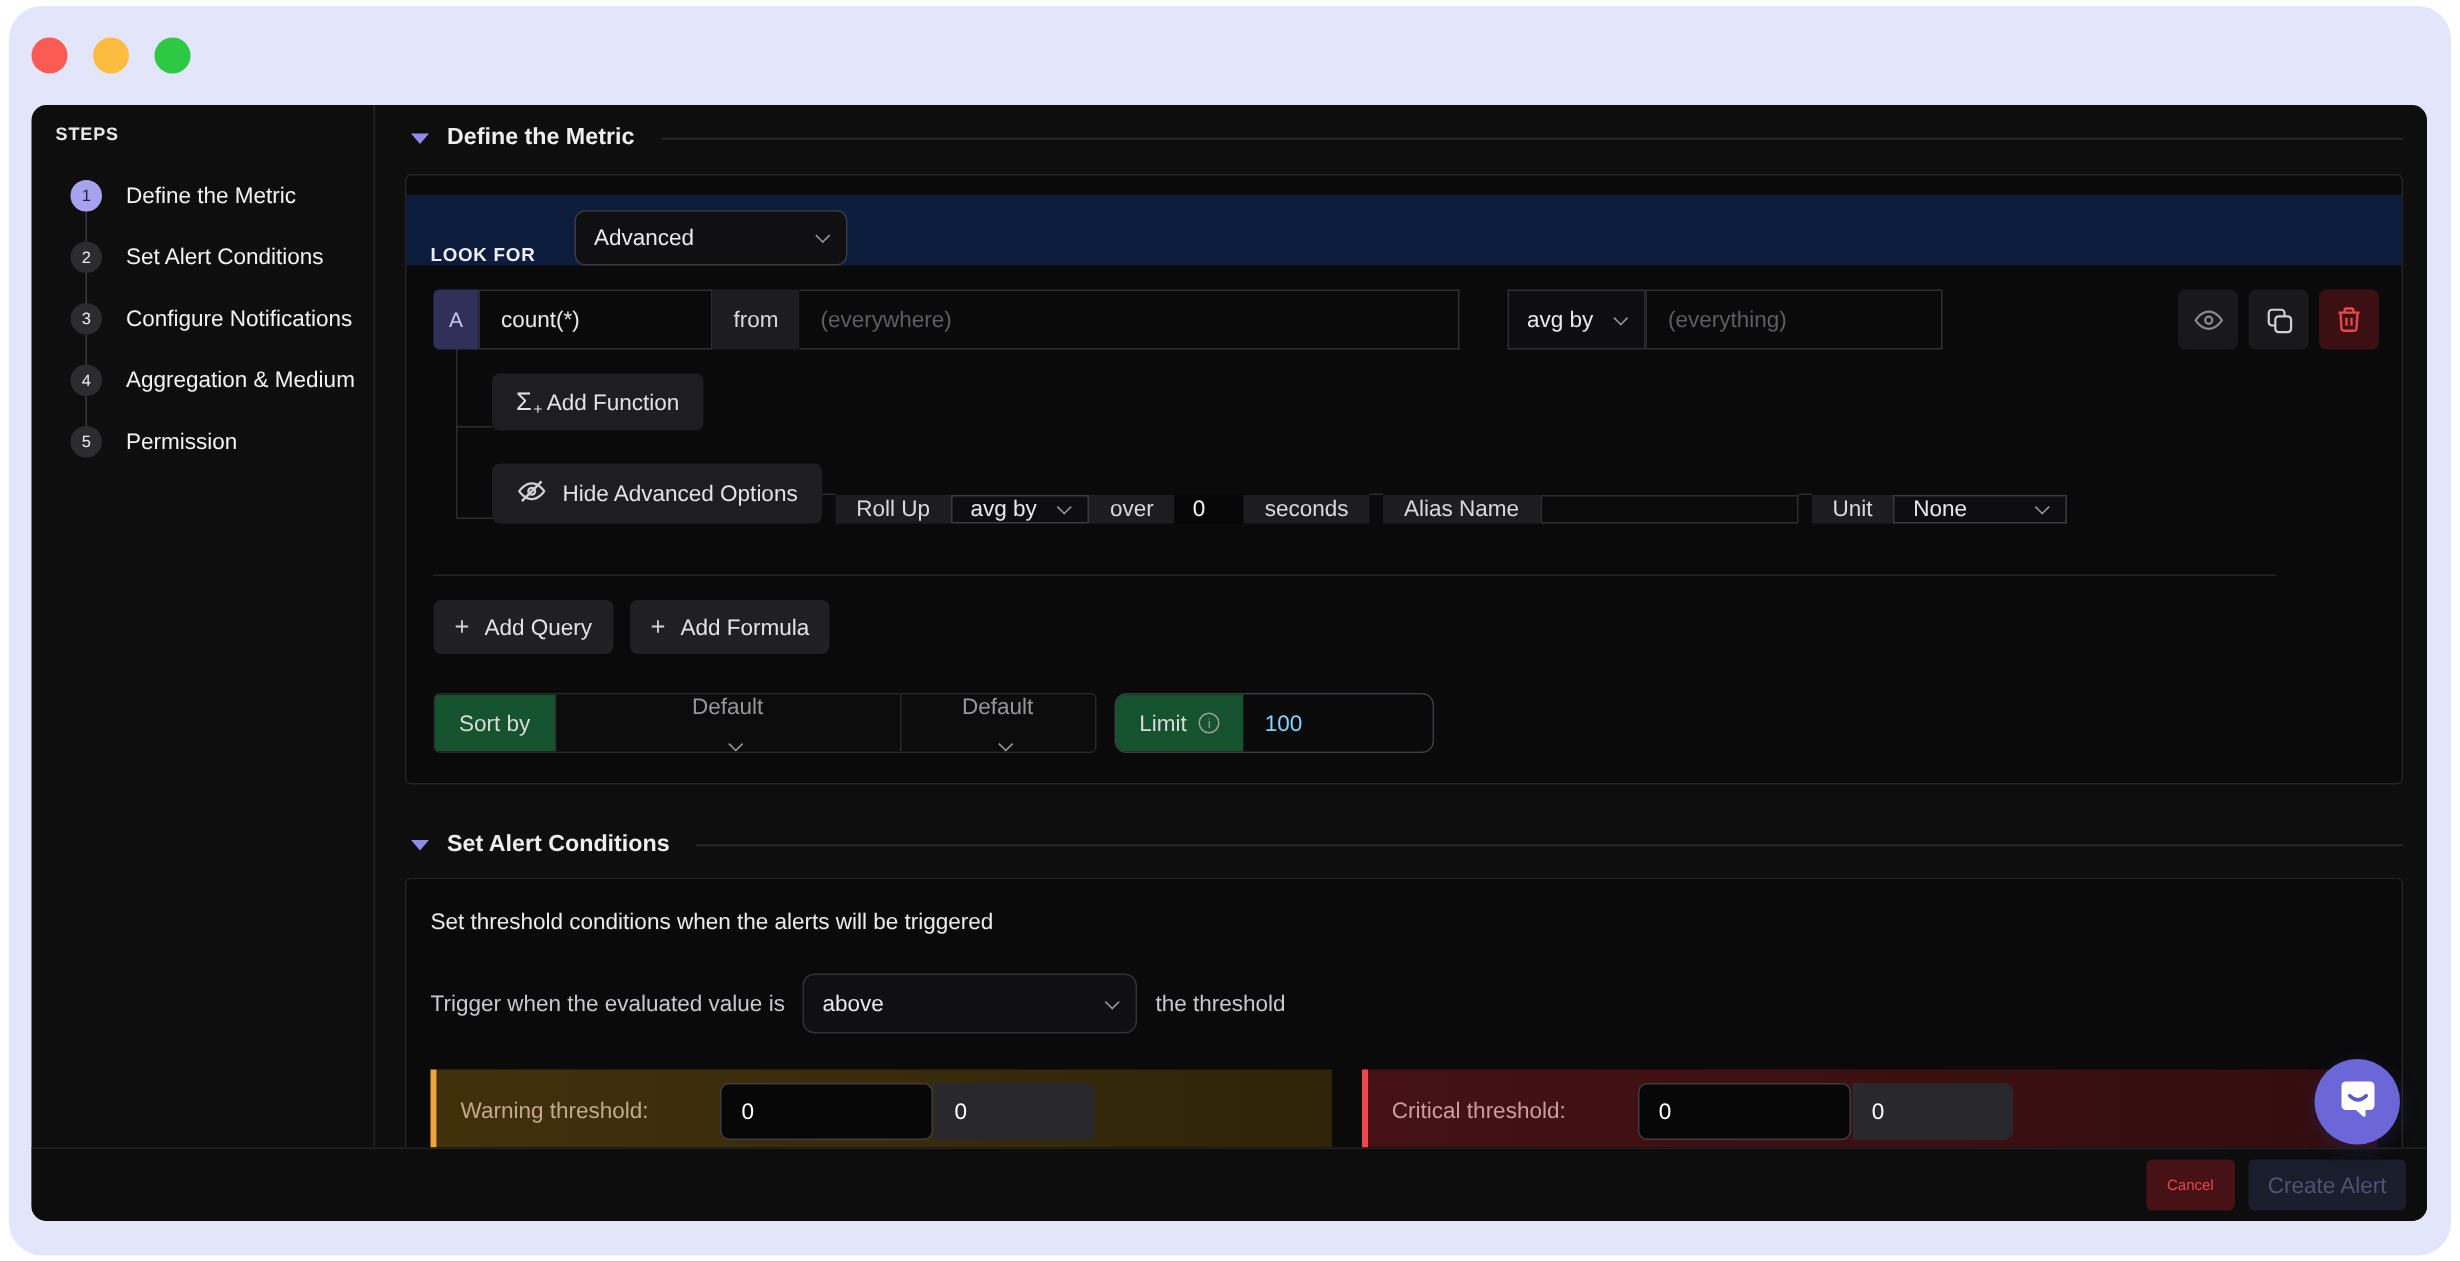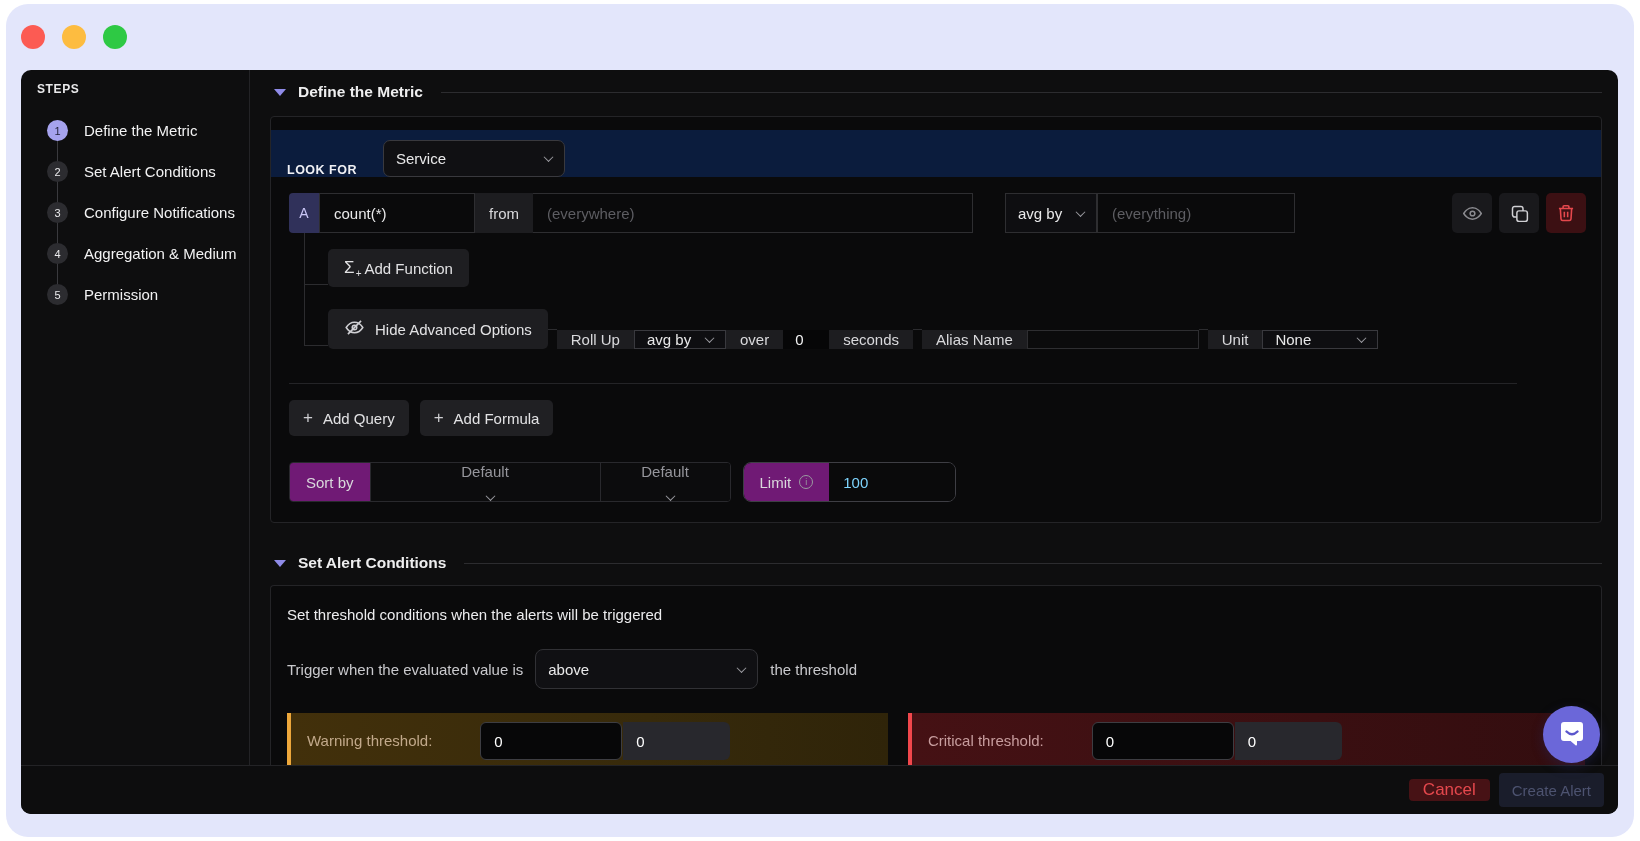--- a/index.html
+++ b/index.html
@@ -75,21 +75,21 @@
   .unit-sel { width:116px; border-radius:0; background:#0e0e11; height:auto; }
 
   .panel-divider { height:1px; background:#242427; margin:14px 84px 0 18px; }
 
   .addbtn-row { display:flex; gap:11px; margin:16px 0 0 18px; }
   .btn-add { background:#202023; border:none; border-radius:5px; color:#e2e2e4; font-size:15px; height:36px; display:flex; align-items:center; gap:10px; padding:0 14px; cursor:pointer; font-family:inherit; }
   .plus-glyph { font-size:17px; color:#cfcfd2; font-weight:300; }
 
   .sort-row { display:flex; margin:26px 0 20px 18px; height:40px; }
   .seg-group { display:flex; align-items:stretch; border:1px solid #29292d; border-radius:4px; overflow:hidden; }
-  .seg-label { background:#701a75; color:#d9d9dc; font-size:15px; display:flex; align-items:center; padding:0 16px; gap:8px; white-space:nowrap; }
+  .seg-label { background:#14532d; color:#d9d9dc; font-size:15px; display:flex; align-items:center; padding:0 16px; gap:8px; white-space:nowrap; }
   .seg-select { display:flex; align-items:center; justify-content:space-between; width:230px; background:#0c0c0d; border-left:1px solid #29292d; color:#96969c; font-size:15px; padding:0 14px; cursor:pointer;flex-direction:column; }
   .seg-select.small { width:130px; }
   .limit-group { margin-left:12px; border:1px solid #3e3e44; border-radius:8px; }
   .limit-input { width:126px; background:#0a0a0b; border:none; color:#7dd3fc; font-size:15px; padding:0 14px; outline:none; font-family:inherit; }
   .info-icon { width:14px; height:14px; border:1.2px solid #9a9aa0; border-radius:50%; color:#9a9aa0; font-size:9px; display:flex; align-items:center; justify-content:center; font-style:normal; }
 
   .section-header.conditions { margin-top:30px; }
   .panel.alerts { margin-top:12px; padding:20px 16px 0 16px; border-bottom:none; border-radius:4px 4px 0 0; height:260px; }
   .cond-desc { font-size:15px; color:#ececee; }
   .trigger-row { margin-top:26px; display:flex; align-items:center; gap:12px; }
@@ -102,21 +102,21 @@
   .band.critical { flex:690; border-left:4px solid #f0474c; background:linear-gradient(90deg,#451114 0%,#3a0f11 60%,#330d0f 100%); }
   .band-label { font-size:15px; line-height:38px; white-space:nowrap; }
   .band.warning .band-label { color:#c2a98b; }
   .band.critical .band-label { color:#c79d9e; }
   .band-inputs { display:flex; margin-left:48px; }
   .th-input { width:142px; height:38px; background:#070708; border:1px solid #3d3d42; border-radius:6px; color:#ffffff; font-size:15px; padding:0 13px; outline:none; font-family:inherit; }
   .th-input.secondary { width:107px; background:#28282d; border:none; border-radius:0 6px 6px 0; margin-left:1px; }
 
   
   .app-footer { height:49px; border-top:1px solid #232326; background:#0d0d0e; display:flex; align-items:center; justify-content:flex-end; padding-right:14px; gap:9px; flex-shrink:0; }
-  .btn-cancel { height:22px; padding:0 14px; background:#471215; color:#e5484d; border:none; border-radius:4px; font-size:17px; cursor:pointer; font-family:inherit; }
+  .btn-cancel { height:34px; padding:0 14px; background:#471215; color:#e5484d; border:none; border-radius:4px; font-size:10px; cursor:pointer; font-family:inherit; }
   .btn-create { height:34px; padding:0 13px; background:#1a1d2b; color:#4d5370; border:none; border-radius:4px; font-size:15px; cursor:pointer; font-family:inherit; }
 
   .chat-bubble { position:absolute; left:1543px; top:706px; width:57px; height:57px; border-radius:50%; background:#6b67d9; display:flex; align-items:center; justify-content:center; box-shadow:0 4px 12px rgba(40,40,90,.45); cursor:pointer; z-index:5; }
 </style>
 </head>
 <body>
 
 <div class="frame"></div>
 
 <div class="traffic">
@@ -162,21 +162,21 @@
       <div class="section-header">
         <div class="caret"></div>
         <div class="section-title">Define the Metric</div>
         <div class="section-line"></div>
       </div>
 
       <div class="panel define">
         <div class="lookfor-bar">
           <div class="lookfor-label">LOOK FOR</div>
           <div class="select" style="width:182px;">
-            <span>Service</span>
+            <span>Advanced</span>
             <span class="chev"></span>
           </div>
         </div>
 
         <div class="query-area">
           <div class="tree-v"></div>
           <div class="tree-h1"></div>
           <div class="tree-h2"></div>
 
           <div class="query-row">

